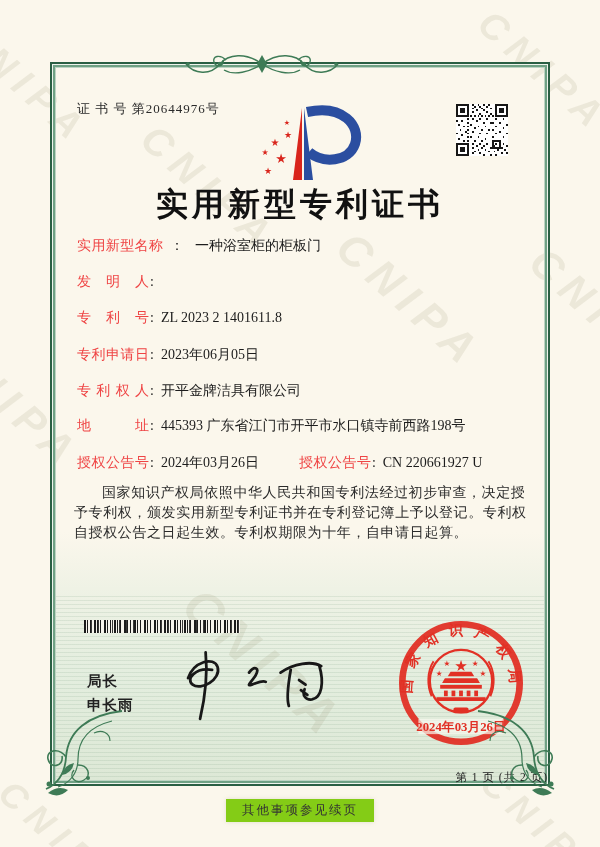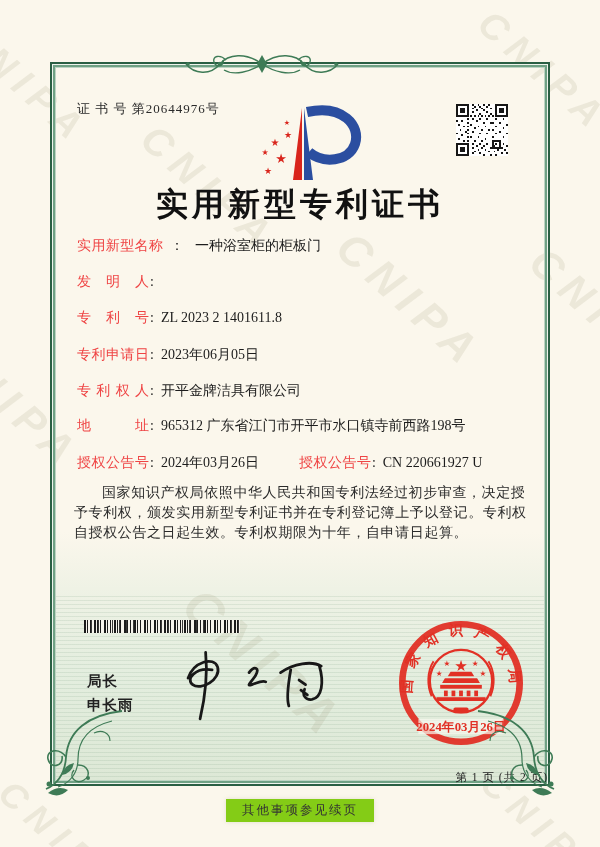--- a/index.html
+++ b/index.html
@@ -143,21 +143,21 @@
             <span class="fvalue">2023年06月05日</span>
         </div>
         <div class="frow r5">
           <span class="flabel w5">专利权人</span>
             <span class="fcolon">:</span>
             <span class="fvalue">开平金牌洁具有限公司</span>
         </div>
         <div class="frow r6">
           <span class="flabel w5">地址</span>
             <span class="fcolon">:</span>
-            <span class="fvalue">965312 广东省江门市开平市水口镇寺前西路198号</span>
+            <span class="fvalue">445393 广东省江门市开平市水口镇寺前西路198号</span>
         </div>
         <div class="frow r7">
           <span class="flabel w5">授权公告号</span>
             <span class="fcolon">:</span>
             <span class="fvalue">2024年03月26日</span>
           <span class="pair2">
             <span class="flabel w5">授权公告号</span>
               <span class="fcolon">:</span>
               <span class="fvalue">CN 220661927 U</span>
           </span>

